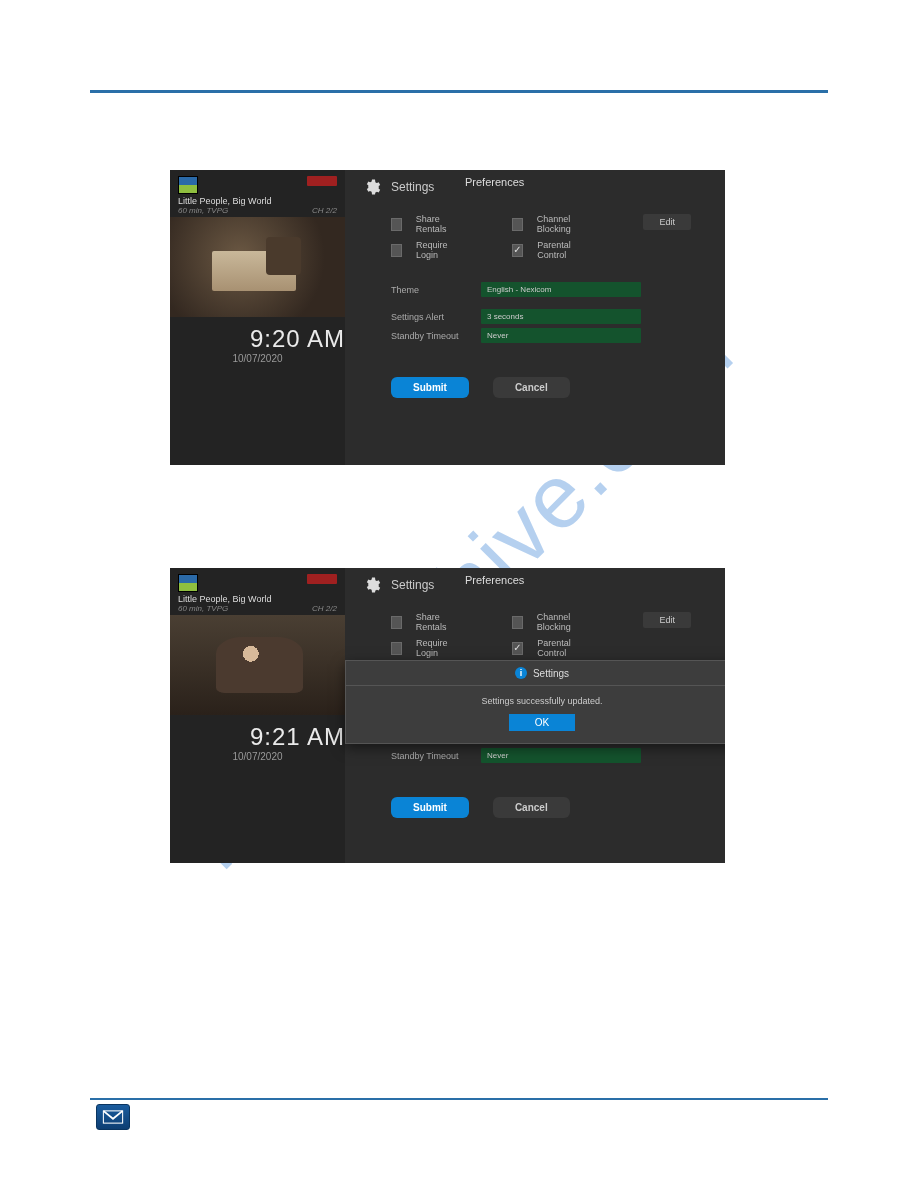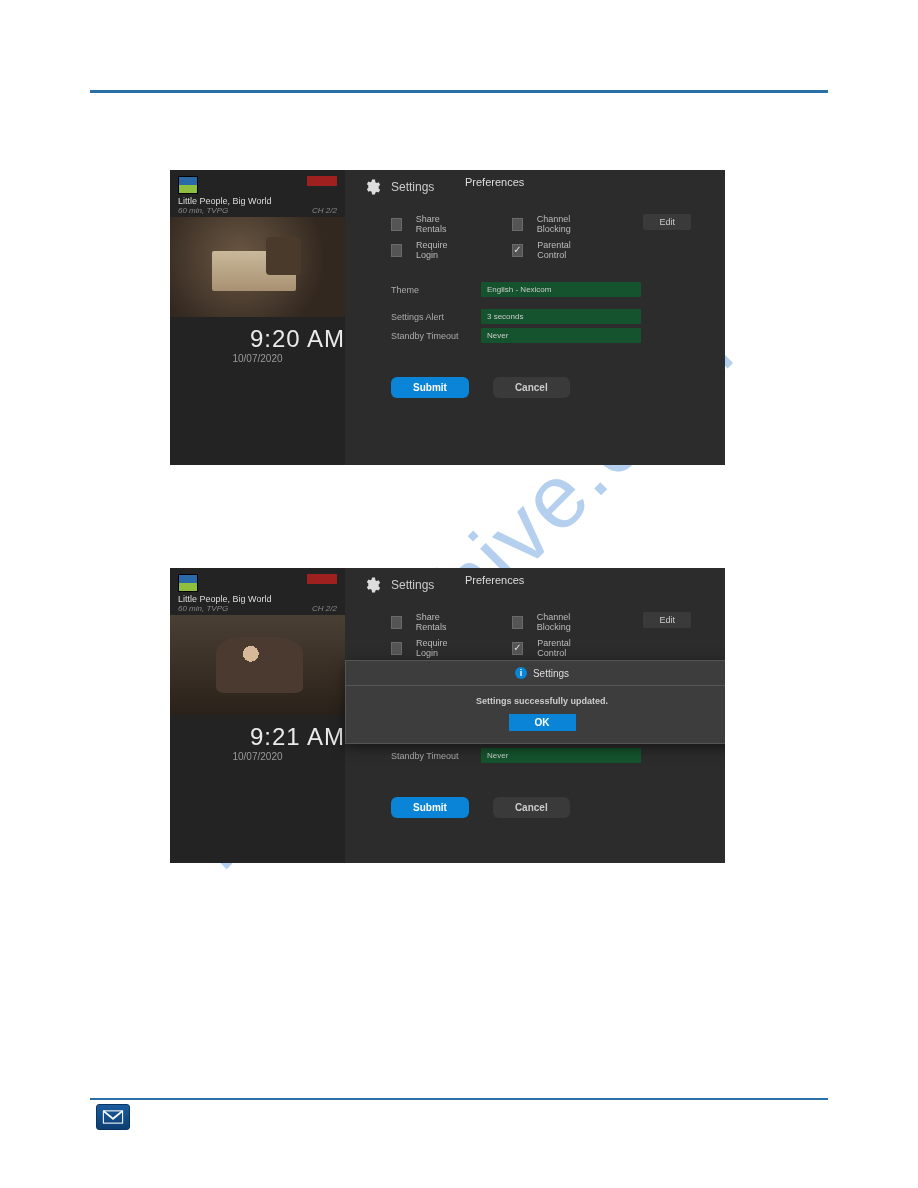--- a/index.html
+++ b/index.html
@@ -173,21 +173,21 @@
   }
   .dialog-hdr {
     display: flex; align-items: center; gap: 6px; padding: 6px 10px;
     border-bottom: 1px solid #555; color: #ddd; font-size: 10px;
     justify-content: center;
   }
   .info-dot {
     width: 12px; height: 12px; border-radius: 50%; background: #0a84d6; color:#fff;
     display:inline-flex; align-items:center; justify-content:center; font-size:9px; font-weight:bold;
   }
-  .dialog-body { text-align: center; padding: 10px 10px 12px 10px; color: #ccc; font-size: 9px; font-weight: bold; }
+  .dialog-body { text-align: center; padding: 10px 10px 12px 10px; color: #ccc; font-size: 9px; }
   .ok-btn { display:inline-block; margin-top:8px; background:#0a84d6; color:#fff; padding:3px 26px; font-size:10px; }
 
 </style>
 </head>
 <body>
 
 <div class="page-border"></div>
 <div class="footer-border"></div>
 <div class="footer-logo">
   <svg viewBox="0 0 24 16">

